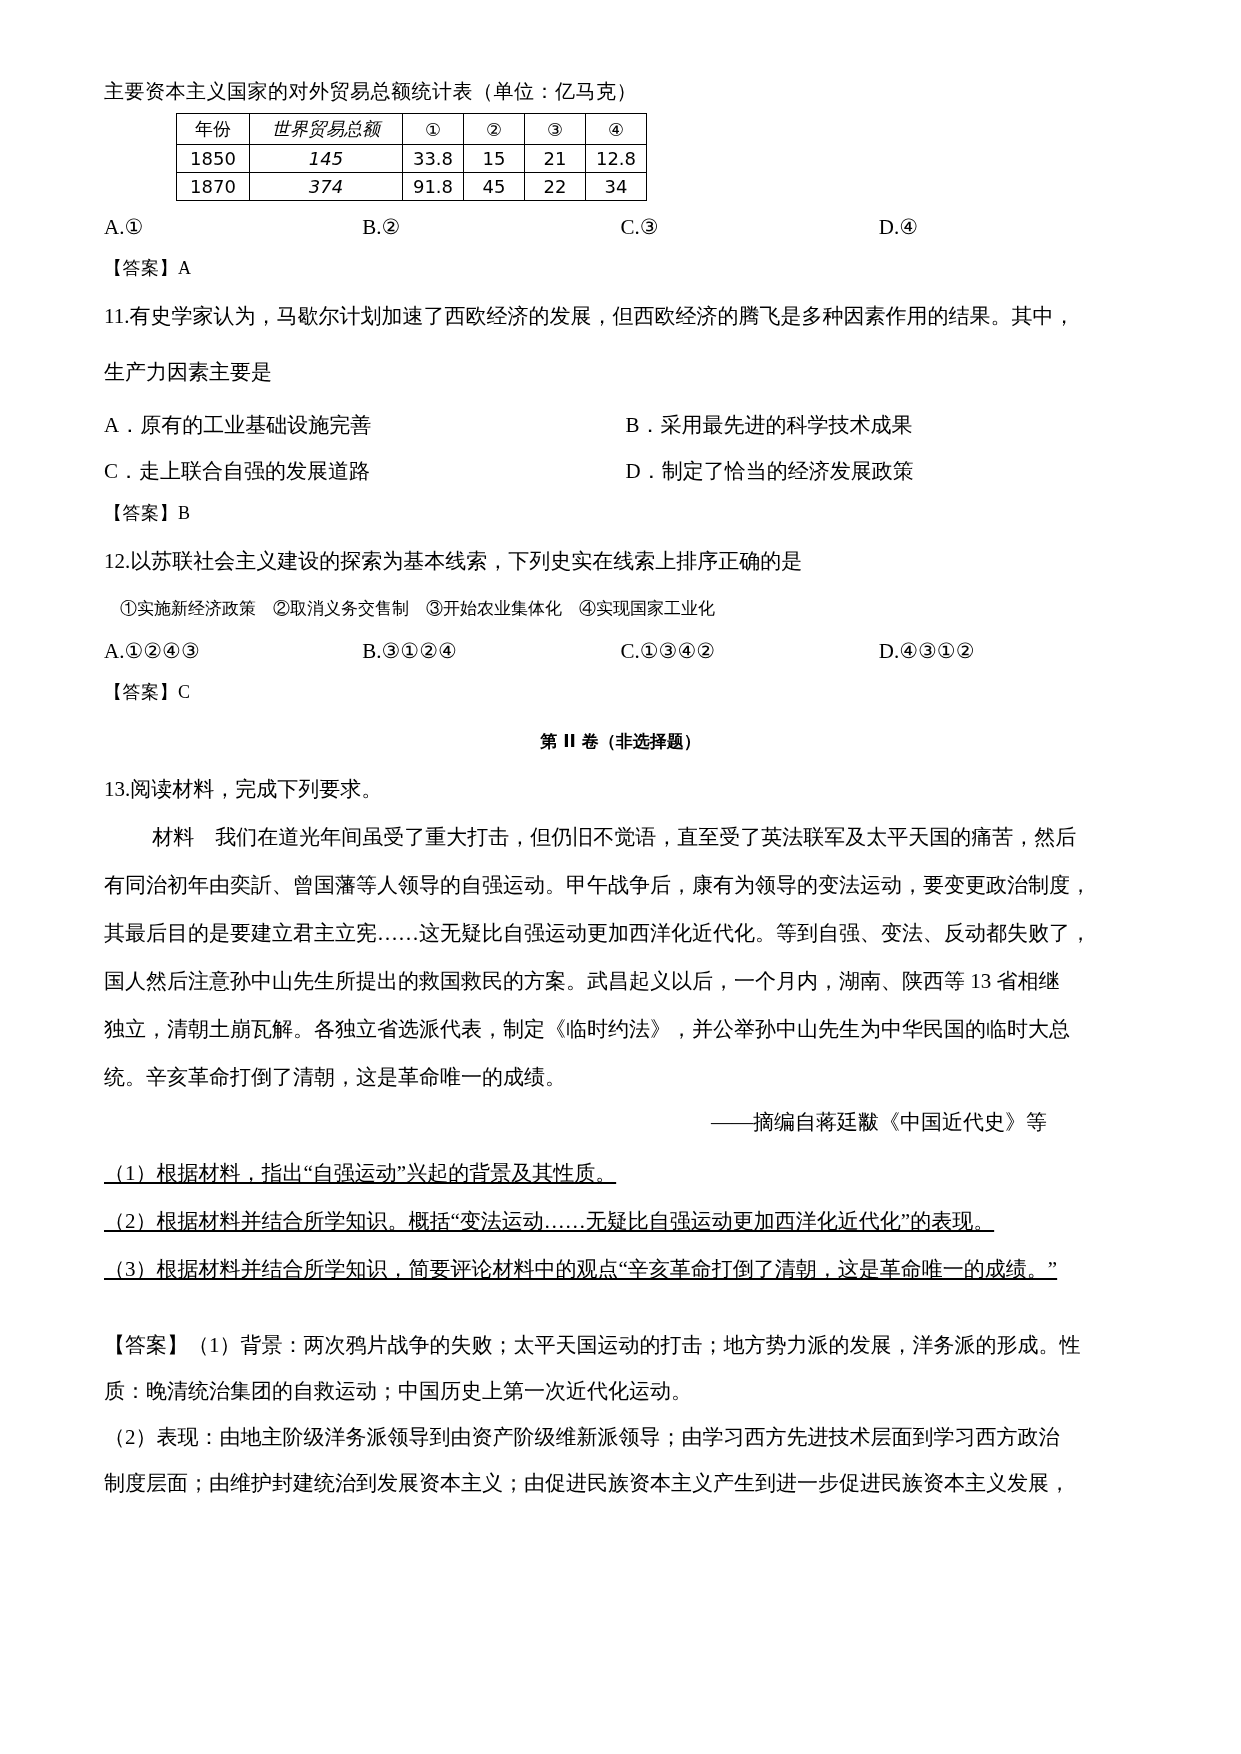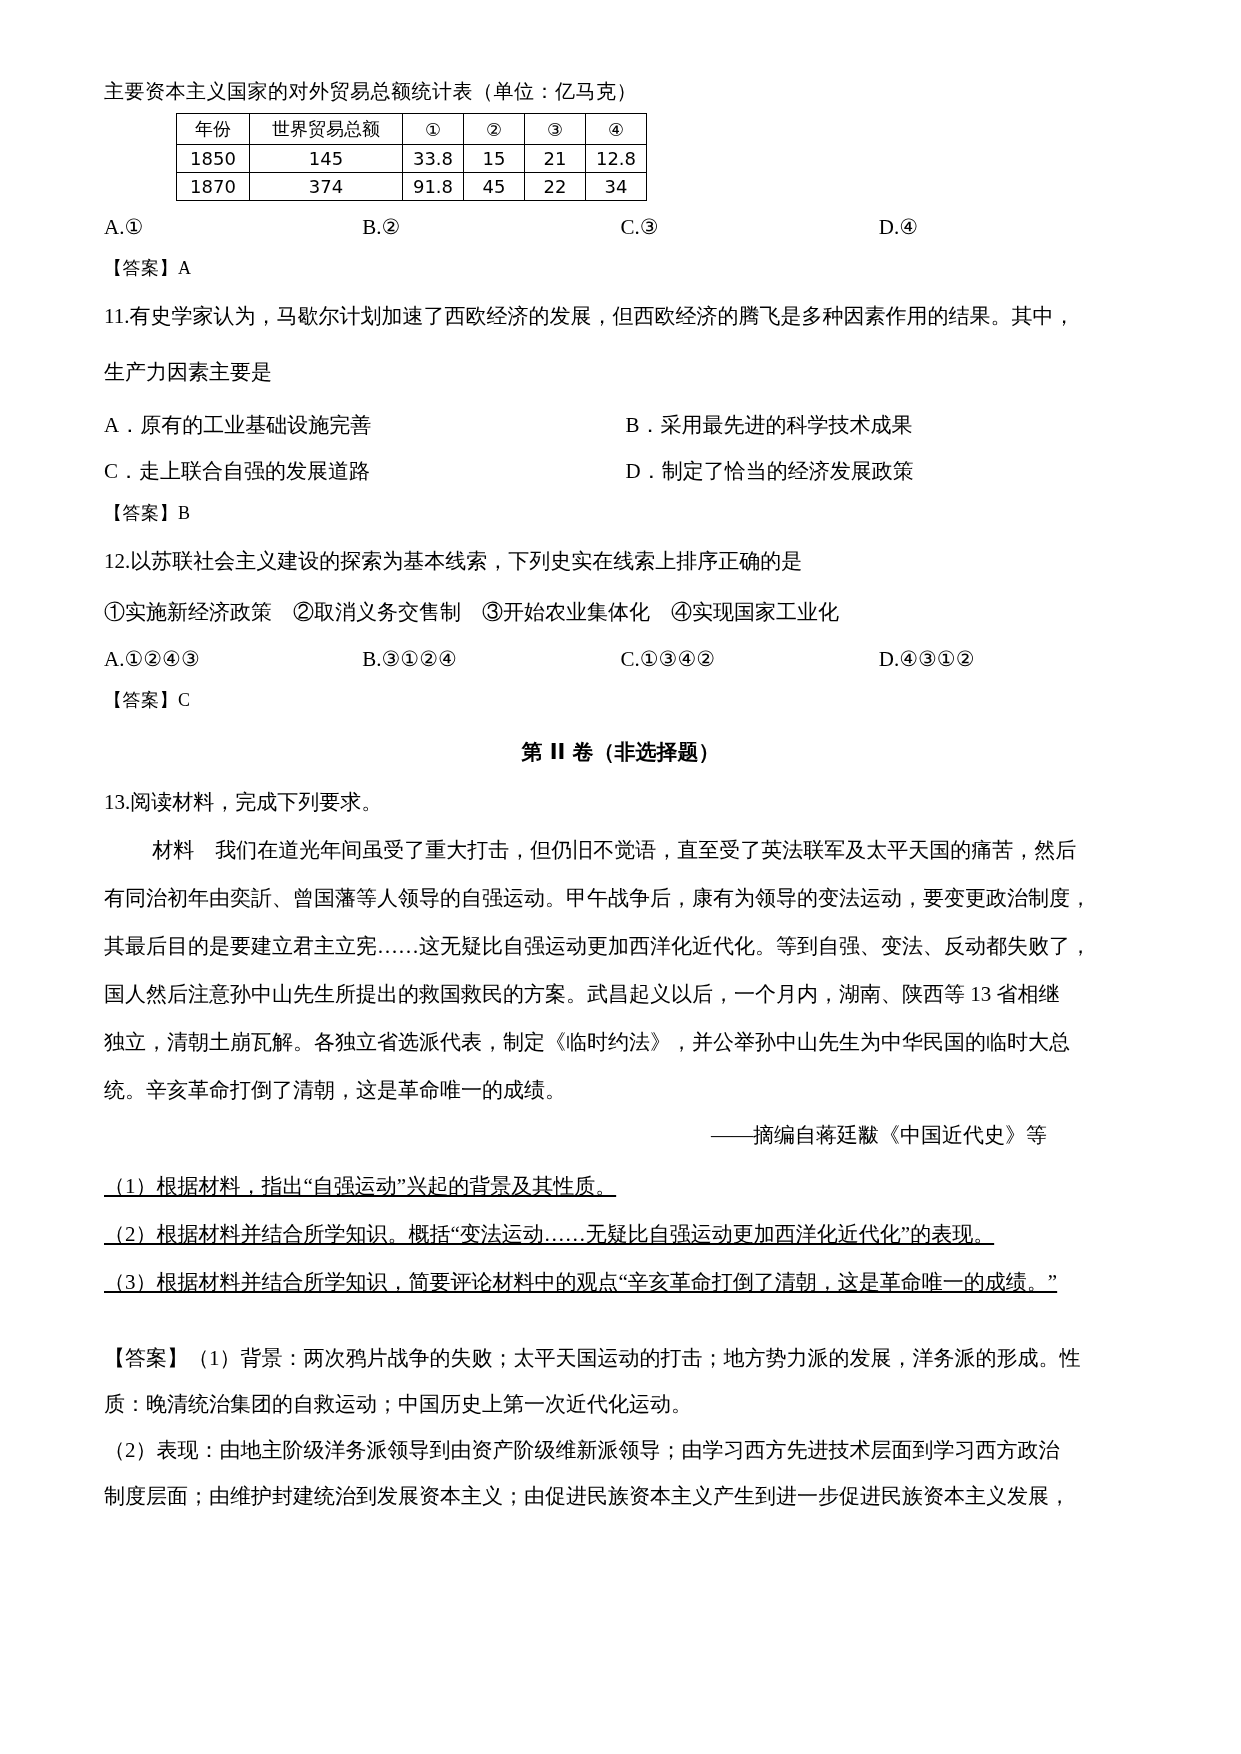--- a/index.html
+++ b/index.html
@@ -34,21 +34,21 @@
     font-size: 18px;
   }
   table.stat td, table.stat th {
     border: 1px solid #000;
     padding: 3px 6px;
     text-align: center;
     font-weight: normal;
     white-space: nowrap;
   }
   table.stat th.c0, table.stat td.c0 { width: 60px; }
-  table.stat th.c1, table.stat td.c1 { width: 140px; }
+  table.stat th.c1, table.stat td.c1 { width: 140px; font-style: italic; }
   table.stat th.cm, table.stat td.cm { width: 48px; }
 
   .opt-row {
     display: flex;
     margin: 14px 0 0 0;
     font-size: 21px;
   }
   .opt-row .opt {
     width: 25%;
     white-space: nowrap;
@@ -60,40 +60,40 @@
     letter-spacing: 0.5px;
   }
   .q {
     font-size: 21px;
     line-height: 1.95;
     margin: 16px 0 0 0;
     text-align: justify;
   }
   .q.tight { line-height: 1.9; }
   .sub-list {
-    font-size: 21px;
+    font-size: 17px;
     line-height: 1.95;
-    margin: 10px 0 0 0;
+    margin: 10px 0 0 16px;
   }
   .two-col {
     display: flex;
     font-size: 21px;
     margin: 18px 0 0 0;
   }
   .two-col .col {
     width: 50%;
     white-space: nowrap;
   }
   .two-col .col.b { padding-left: 10px; }
 
   .section-title {
     text-align: center;
     font-family: "DejaVu Sans", "Liberation Sans", sans-serif;
     font-weight: bold;
-    font-size: 21px;
+    font-size: 17px;
     margin: 26px 0 0 0;
   }
   .para {
     font-size: 21px;
     line-height: 2.0;
     text-align: justify;
     margin: 6px 0 0 0;
   }
   .para.indent2 { text-indent: 2.3em; }
   .source {

